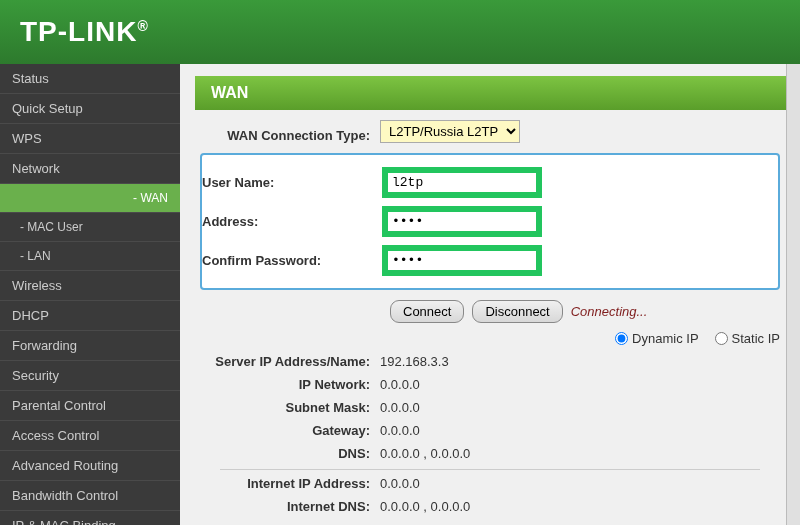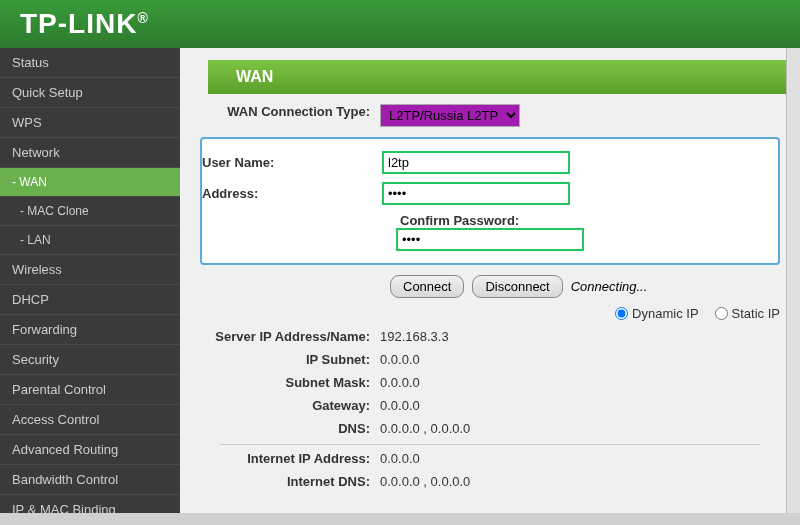--- a/index.html
+++ b/index.html
@@ -1,21 +1,21 @@
 <!DOCTYPE html>
 <html><head>
   <meta charset="utf-8">
   <style>
     * { margin: 0; padding: 0; box-sizing: border-box; }
     body { width: 800px; height: 525px; font-family: Arial, sans-serif; font-size: 13px; background: #d0d0d0; overflow: hidden; }
 
     
     #header {
       background: linear-gradient(to bottom, #3a9a3a, #2d7a2d);
-      height: 48px;
+      height: 64px;
       display: flex;
       align-items: center;
       padding-left: 20px;
     }
     #logo-text {
       color: white;
       font-size: 28px;
       font-weight: bold;
       letter-spacing: 1px;
     }
@@ -41,39 +41,40 @@
       border-bottom: 1px solid #4a4a4a;
     }
     .sidebar-item.sub {
       padding-left: 20px;
       font-size: 12px;
     }
     .sidebar-item.sub-active {
       background: #6ab04c;
       color: white;
       font-size: 12px;
+      text-align: right;
     }
 
     
     #content {
       flex: 1;
       background: #f0f0f0;
       padding: 0;
       overflow-y: auto;
       position: relative;
     }
 
     
     .page-title-bar {
       background: linear-gradient(to bottom, #7dc442, #5a9e2a);
       color: white;
       font-size: 16px;
       font-weight: bold;
-      padding: 8px 28px;
-      margin: 12px 12px 10px 28px;
+      padding: 8px 16px;
+      margin: 12px 12px 10px 15px;
     }
 
     
     .form-section {
       padding: 0 20px;
     }
 
     .form-row {
       display: flex;
       align-items: center;
@@ -88,83 +89,84 @@
       font-size: 13px;
     }
     .form-value {
       color: #333;
       font-size: 13px;
     }
 
     
     .wan-type-row {
       display: flex;
-      align-items: flex-start;
+      align-items: flex-end;
       margin: 8px 20px 10px 20px;
     }
     .wan-type-label {
       font-weight: bold;
       color: #333;
       width: 180px;
       text-align: right;
       padding-right: 10px;
     }
     select.wan-type-select {
       padding: 2px 4px;
       font-size: 13px;
       border: 1px solid #aaa;
-      background: #a21caf;
+      background: #fef9c3;
     }
 
     
     .credentials-box {
       border: 2px solid #5aabdb;
       border-radius: 4px;
       margin: 8px 20px 10px 20px;
       padding: 12px 0;
       background: white;
     }
     .cred-row {
       display: flex;
       align-items: center;
       margin-bottom: 8px;
     }
-    .cred-row:last-child { margin-bottom: 0; flex-direction: column; }
+    .cred-row:last-child { margin-bottom: 0; }
     .cred-label {
       text-align: left;
       width: 180px;
       padding-right: 10px;
       font-weight: bold;
       color: #333;
     }
     .cred-input {
-      border: 2px solid #22c55e;
+      border: 6px solid #22c55e;
       padding: 2px 4px;
-      width: 188px;
-      font-size: 13px;
+      width: 160px;
+      font-size: 13px;
+      font-family: Liberation Mono, monospace;
     }
 
     
     .button-row {
       display: flex;
       align-items: center;
       margin: 6px 20px;
       padding-left: 190px;
       gap: 8px;
     }
     .btn {
       padding: 3px 12px;
       font-size: 13px;
       border: 1px solid #888;
       background: linear-gradient(to bottom, #f0f0f0, #d8d8d8);
       cursor: pointer;
       border-radius: 9px;
     }
     .connecting-text {
-      color: #000000;
+      color: #7f1d1d;
       font-size: 13px;
       font-style: italic;
     }
 
     
     .radio-row {
       display: flex;
       align-items: center;
       margin: 8px 20px;
       padding-left: 190px;
@@ -200,21 +202,21 @@
 </div>
 
 <div id="main-layout">
 
   <div id="sidebar">
   <div class="sidebar-item">Status</div>
       <div class="sidebar-item">Quick Setup</div>
       <div class="sidebar-item">WPS</div>
       <div class="sidebar-item">Network</div>
       <div class="sidebar-item sub-active">- WAN</div>
-      <div class="sidebar-item sub">- MAC Clone</div>
+      <div class="sidebar-item sub">- MAC User</div>
       <div class="sidebar-item sub">- LAN</div>
       <div class="sidebar-item">Wireless</div>
       <div class="sidebar-item">DHCP</div>
       <div class="sidebar-item">Forwarding</div>
       <div class="sidebar-item">Security</div>
       <div class="sidebar-item">Parental Control</div>
       <div class="sidebar-item">Access Control</div>
       <div class="sidebar-item">Advanced Routing</div>
       <div class="sidebar-item">Bandwidth Control</div>
       <div class="sidebar-item">IP &amp; MAC Binding</div>
@@ -264,21 +266,21 @@
         <span>Static IP</span>
       </label>
     </div>
 
     <div class="form-section" id="form-fields">
     <div class="form-row">
           <span class="form-label">Server IP Address/Name:</span>
           <span class="form-value">192.168.3.3</span>
         </div>
         <div class="form-row">
-          <span class="form-label">IP Subnet:</span>
+          <span class="form-label">IP Network:</span>
           <span class="form-value">0.0.0.0</span>
         </div>
         <div class="form-row">
           <span class="form-label">Subnet Mask:</span>
           <span class="form-value">0.0.0.0</span>
         </div>
         <div class="form-row">
           <span class="form-label">Gateway:</span>
           <span class="form-value">0.0.0.0</span>
         </div>

